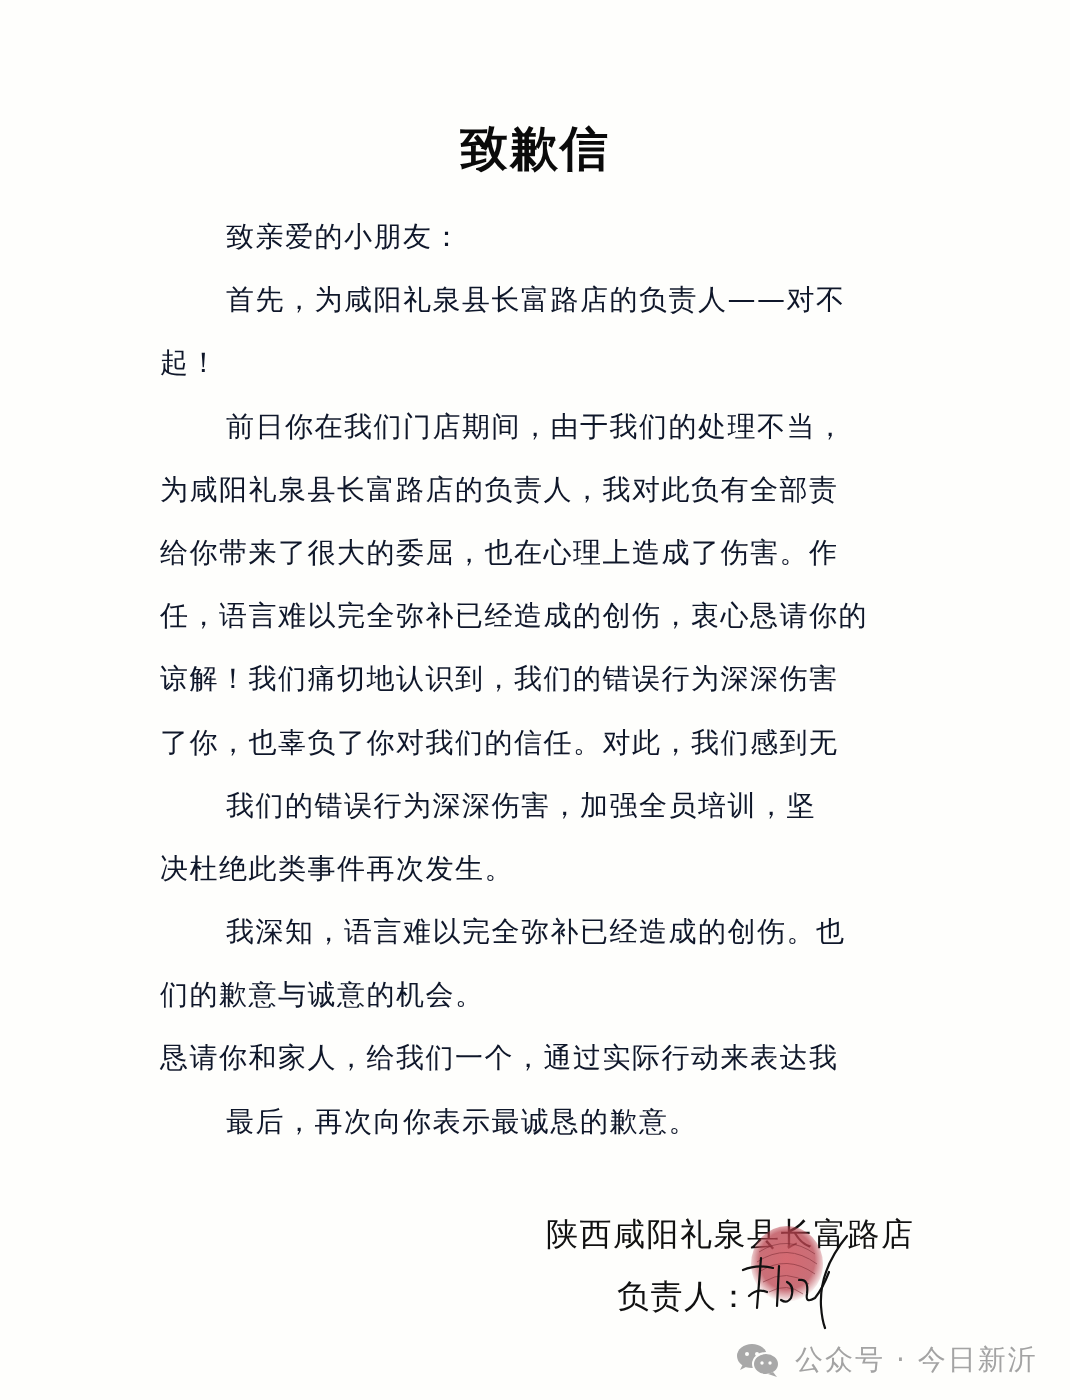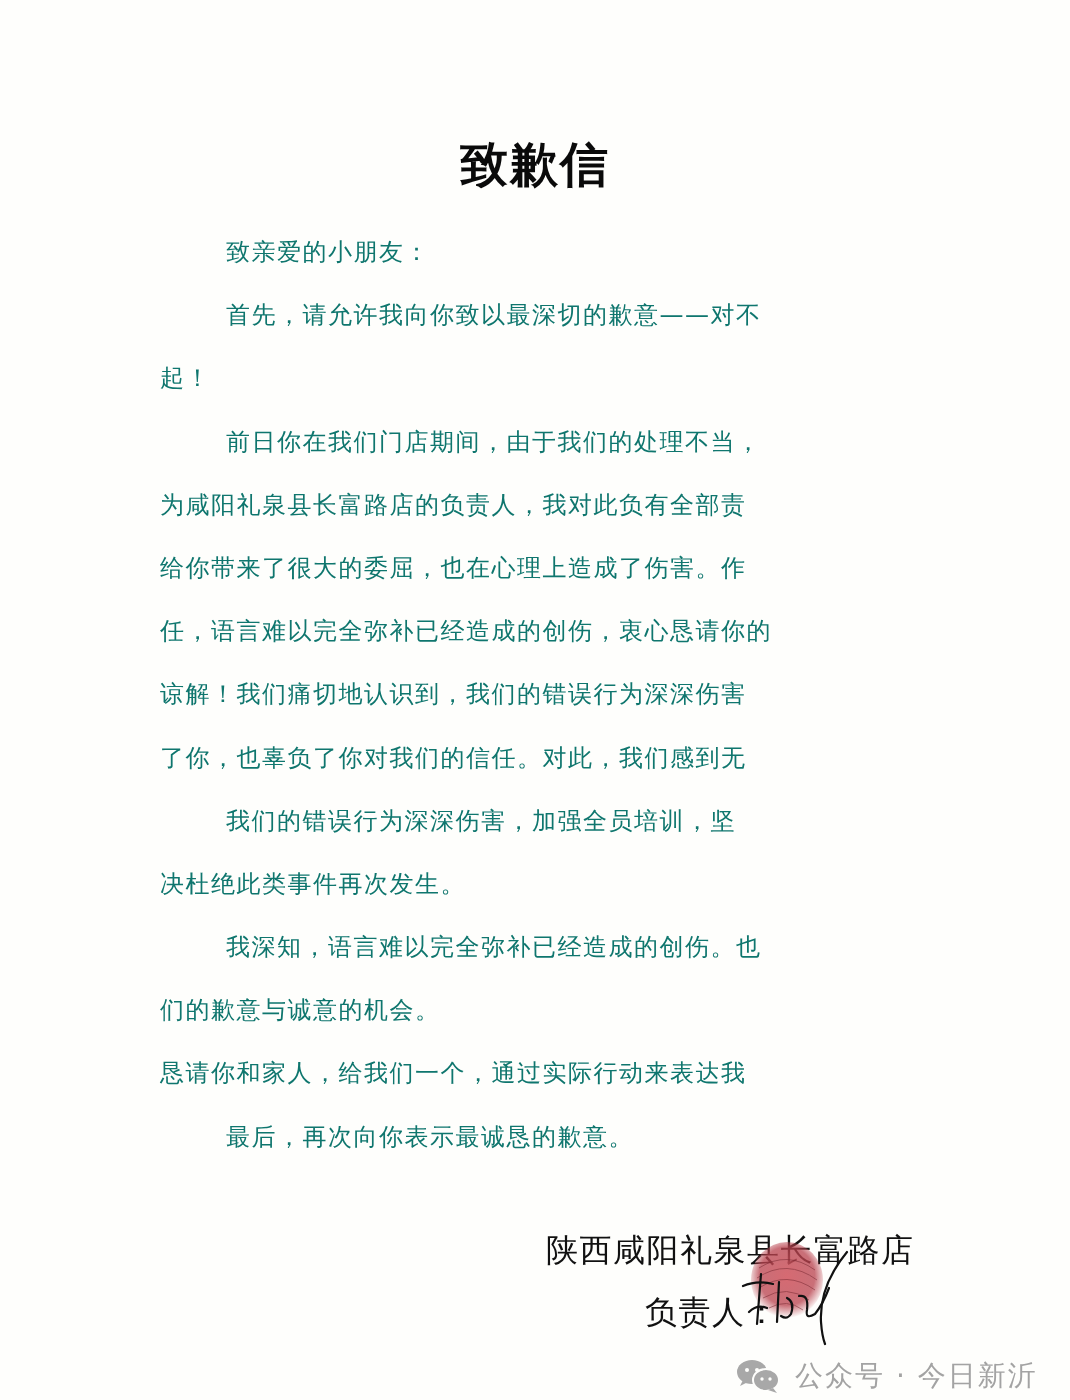--- a/index.html
+++ b/index.html
@@ -10,21 +10,21 @@
     body {
       width: 1070px;
       height: 1400px;
       position: relative;
       overflow: hidden;
       font-family: "DejaVu Sans", "Liberation Sans", sans-serif;
       color: #111111;
     }
     .page {
       position: absolute;
-      left: 0; top: 16px;
+      left: 0; top: 0;
       width: 1070px;
       height: 1172px;
       background: #fefefc;
     }
     .title {
       position: absolute;
       top: 116px;
       left: 0;
       width: 1070px;
       text-align: center;
@@ -32,24 +32,24 @@
       font-weight: bold;
       letter-spacing: 2px;
       line-height: 64px;
       color: #0a0a0a;
     }
     .body-text {
       position: absolute;
       left: 160px;
       top: 205px;
       width: 760px;
-      font-size: 24px;
+      font-size: 28px;
       line-height: 63.2px;
       letter-spacing: 1.5px;
-      color: #0f766e;
+      color: #0f172a;
     }
     .line {
       display: block;
       white-space: nowrap;
       height: 63.2px;
     }
     .indent { padding-left: 66px; }
     .sign-store {
       position: absolute;
       left: 546px;
@@ -62,21 +62,20 @@
     }
     .sign-person {
       position: absolute;
       left: 617px;
       top: 1268px;
       font-size: 32px;
       line-height: 56px;
       letter-spacing: 1.5px;
       white-space: nowrap;
       color: #111111;
-      margin-left: 28px;
     }
     .signature {
       position: absolute;
       left: 735px;
       top: 1222px;
       width: 120px;
       height: 110px;
     }
     .watermark {
       position: absolute;
@@ -98,21 +97,21 @@
   </style>
 </head>
 <body>
 
 <div class="page">
 
   <div class="title">致歉信</div>
 
   <div class="body-text">
     <span class="line indent">致亲爱的小朋友：</span>
-    <span class="line indent">首先，请允许我向你致以最深切的歉意——对不</span>
+    <span class="line indent">首先，为咸阳礼泉县长富路店的负责人——对不</span>
     <span class="line">起！</span>
     <span class="line indent">前日你在我们门店期间，由于我们的处理不当，</span>
     <span class="line">为咸阳礼泉县长富路店的负责人，我对此负有全部责</span>
     <span class="line">给你带来了很大的委屈，也在心理上造成了伤害。作</span>
     <span class="line">任，语言难以完全弥补已经造成的创伤，衷心恳请你的</span>
     <span class="line">谅解！我们痛切地认识到，我们的错误行为深深伤害</span>
     <span class="line">了你，也辜负了你对我们的信任。对此，我们感到无</span>
     <span class="line indent">我们的错误行为深深伤害，加强全员培训，坚</span>
     <span class="line">决杜绝此类事件再次发生。</span>
     <span class="line indent">我深知，语言难以完全弥补已经造成的创伤。也</span>

